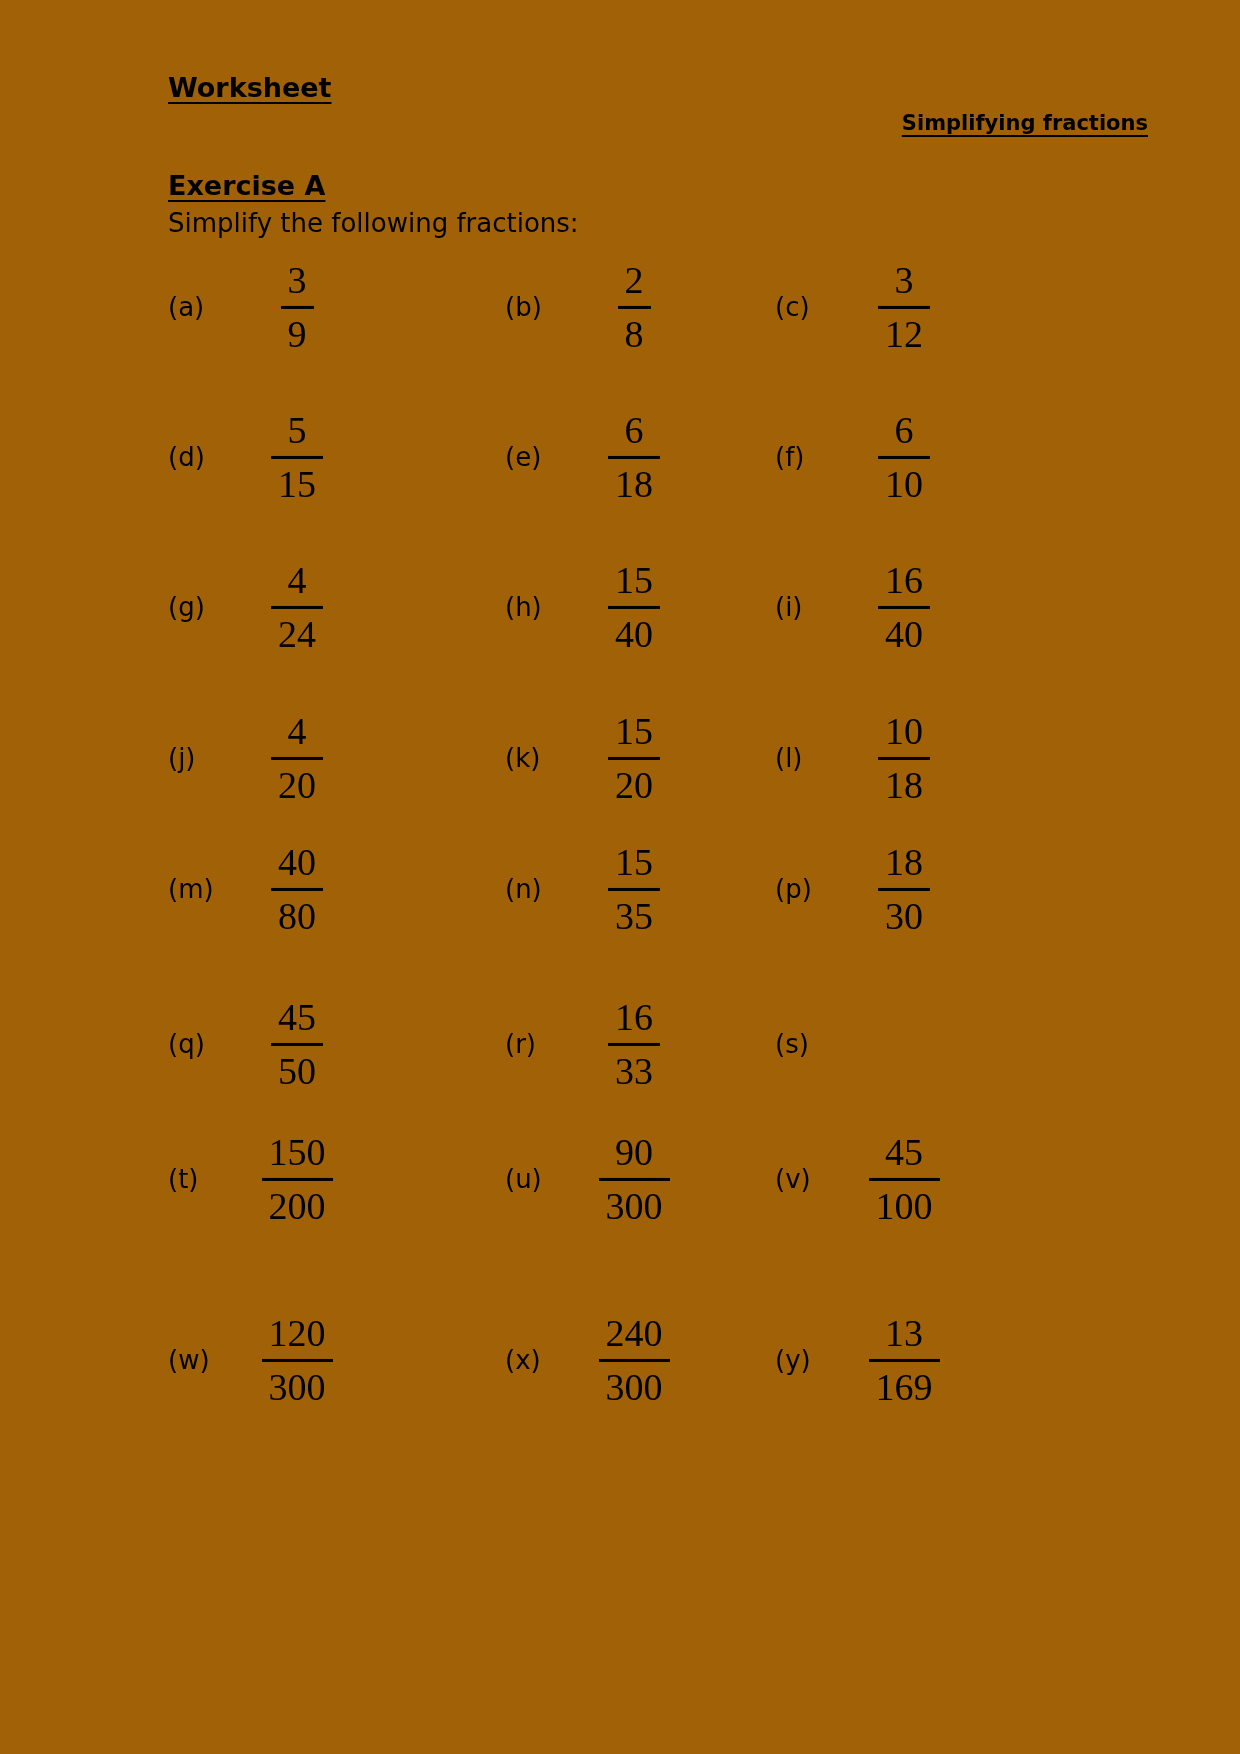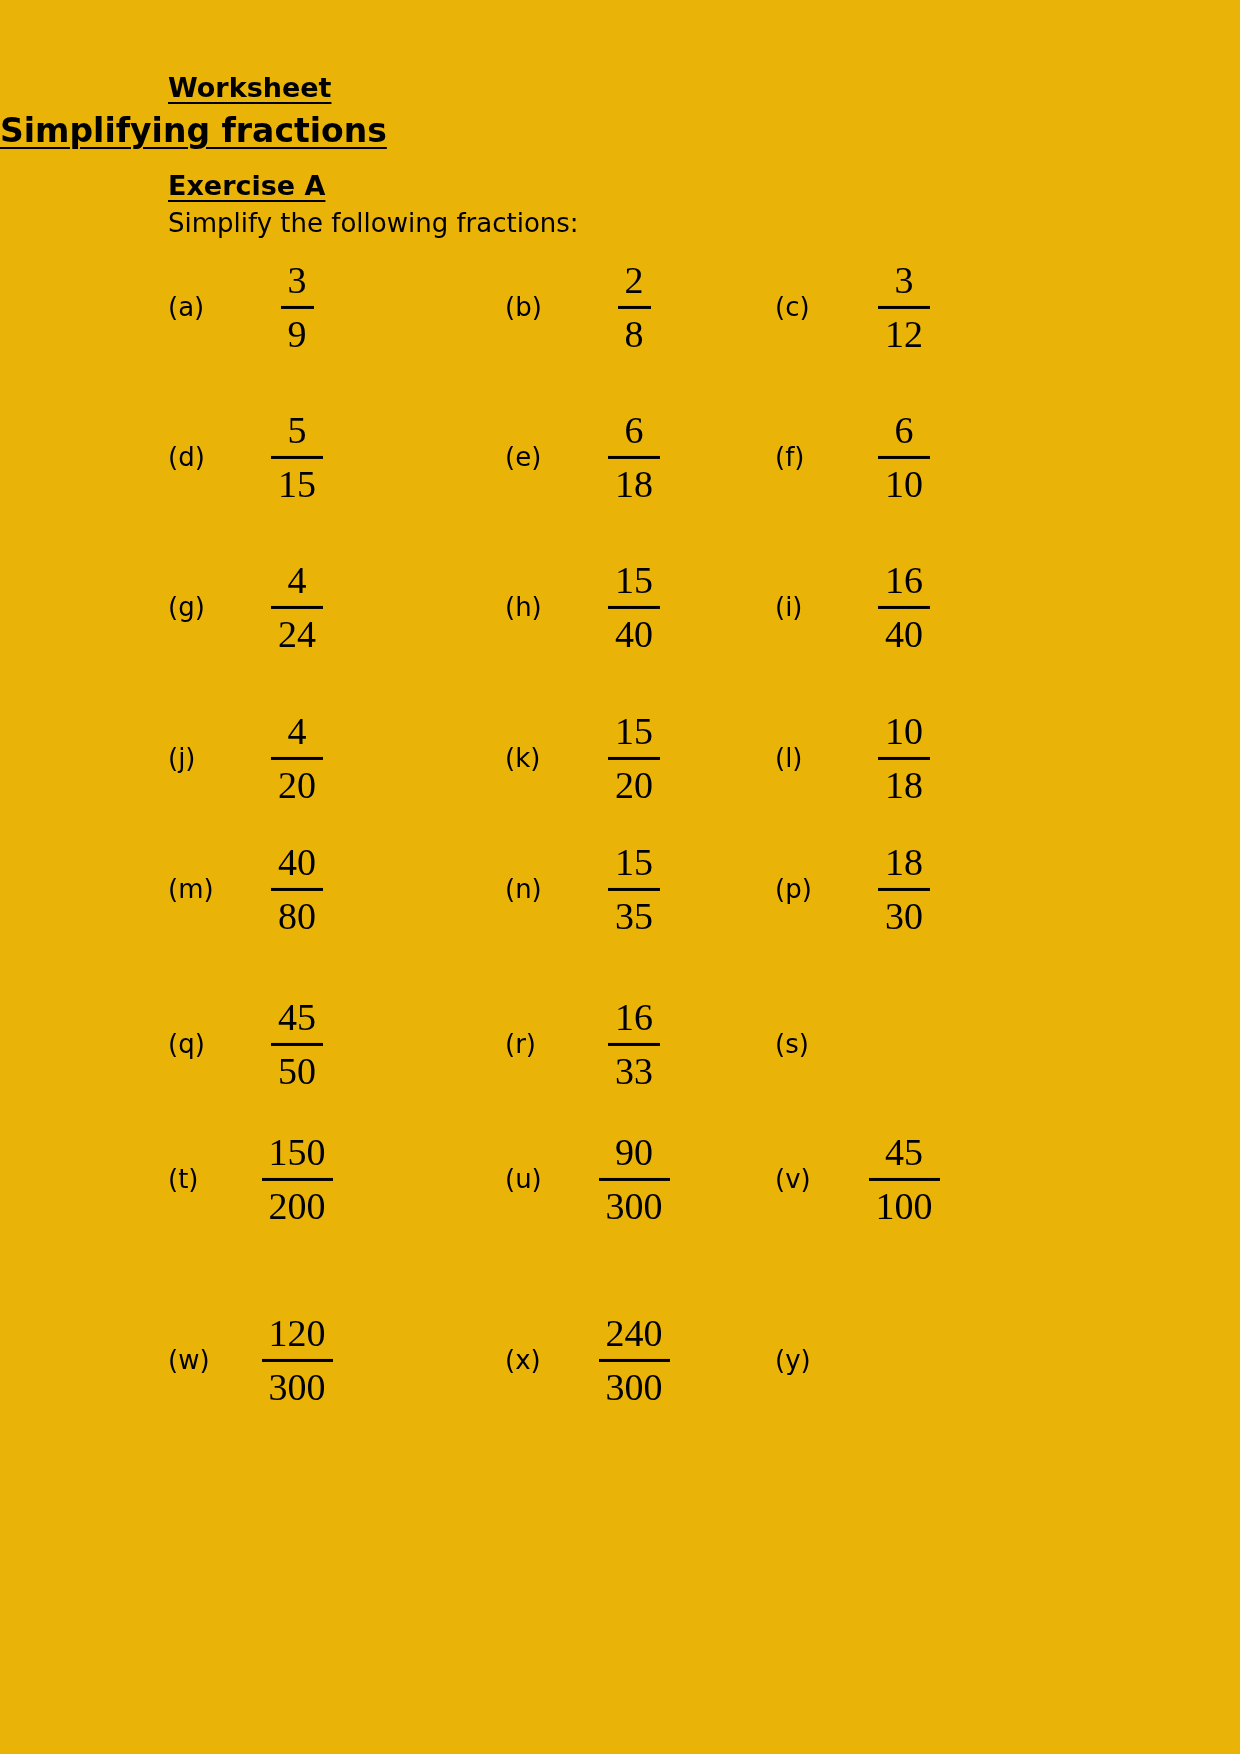--- a/index.html
+++ b/index.html
@@ -8,39 +8,39 @@
     width: 1240px;
     height: 1754px;
     position: relative;
     font-family: "DejaVu Sans", sans-serif;
     color: #000000;
     overflow: hidden;
   }
   .page {
     position: absolute;
     inset: 0;
-    background: #eab308;
+    background: #a16207;
   }
   .doc-heading {
     position: absolute;
     left: 168px;
     top: 72px;
     font-size: 27px;
     font-weight: bold;
     text-decoration: underline;
     text-underline-offset: 5px;
     text-decoration-thickness: 2px;
   }
   .doc-title {
     position: absolute;
     left: 0;
     top: 111px;
     width: 1148px;
-    text-align: left;
-    font-size: 33px;
+    text-align: right;
+    font-size: 21px;
     font-weight: bold;
     text-decoration: underline;
     text-underline-offset: 5px;
     text-decoration-thickness: 2px;
   }
   .exercise-heading {
     position: absolute;
     left: 168px;
     top: 170px;
     font-size: 27px;
@@ -191,16 +191,17 @@
       <div class="cell" style="left: 168px; top: 1360px;">
         <span class="plabel">(w)</span>
         <span class="fracbox"><span class="frac"><span class="num">120</span><span class="den">300</span></span></span>
       </div>
       <div class="cell" style="left: 505px; top: 1360px;">
         <span class="plabel">(x)</span>
         <span class="fracbox"><span class="frac"><span class="num">240</span><span class="den">300</span></span></span>
       </div>
       <div class="cell" style="left: 775px; top: 1360px;">
         <span class="plabel">(y)</span>
+        <span class="fracbox"><span class="frac"><span class="num">13</span><span class="den">169</span></span></span>
       </div>
     </div>
 
 </div>
 
 </body></html>

